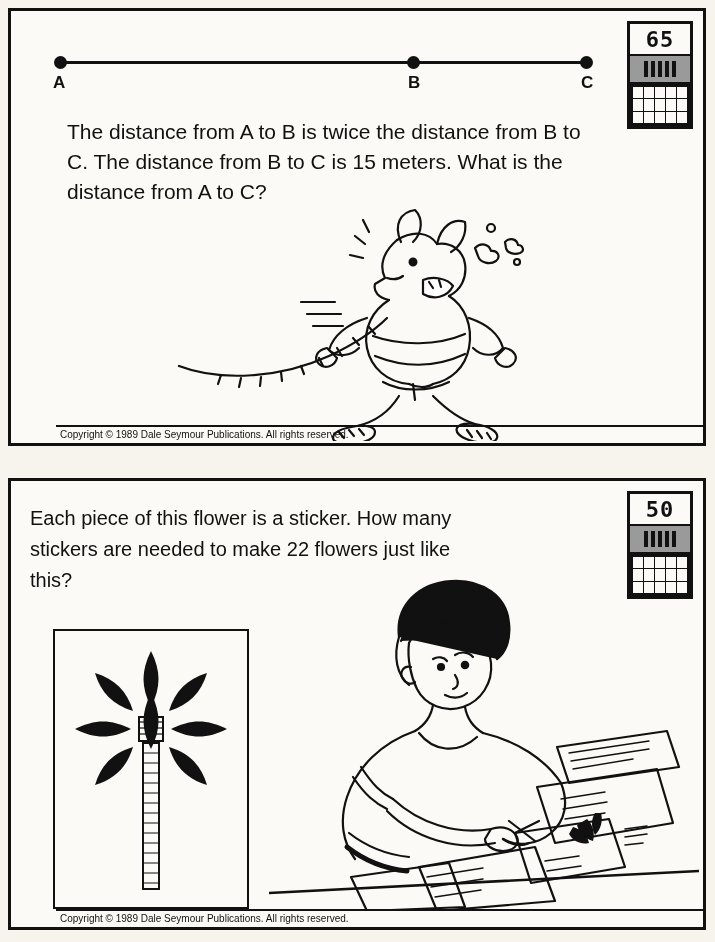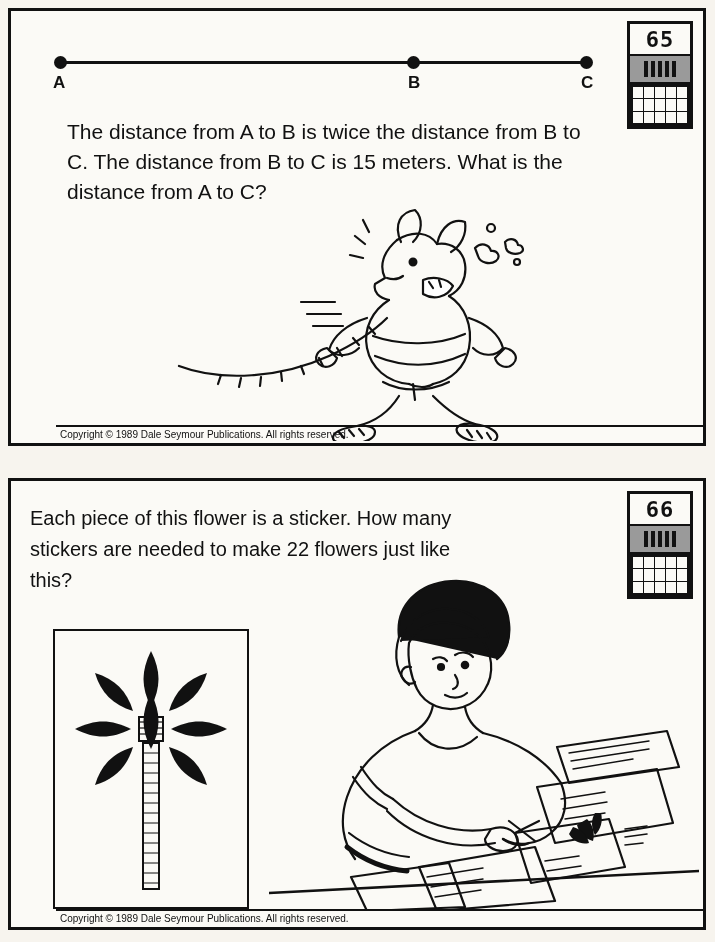--- a/index.html
+++ b/index.html
@@ -279,21 +279,21 @@
       </svg>
 
       <div class="copyright">Copyright © 1989 Dale Seymour Publications. All rights reserved.</div>
     </div>
   </div>
 
   <div class="card" id="card-2">
     <div class="card-inner">
 
       <div class="badge">
-        <div class="badge-num">66</div>
+        <div class="badge-num">50</div>
         <div class="badge-bars">
           <i></i>
             <i></i>
             <i></i>
             <i></i>
             <i></i>
         </div>
         <div class="badge-grid">
           <span></span>
             <span></span>

